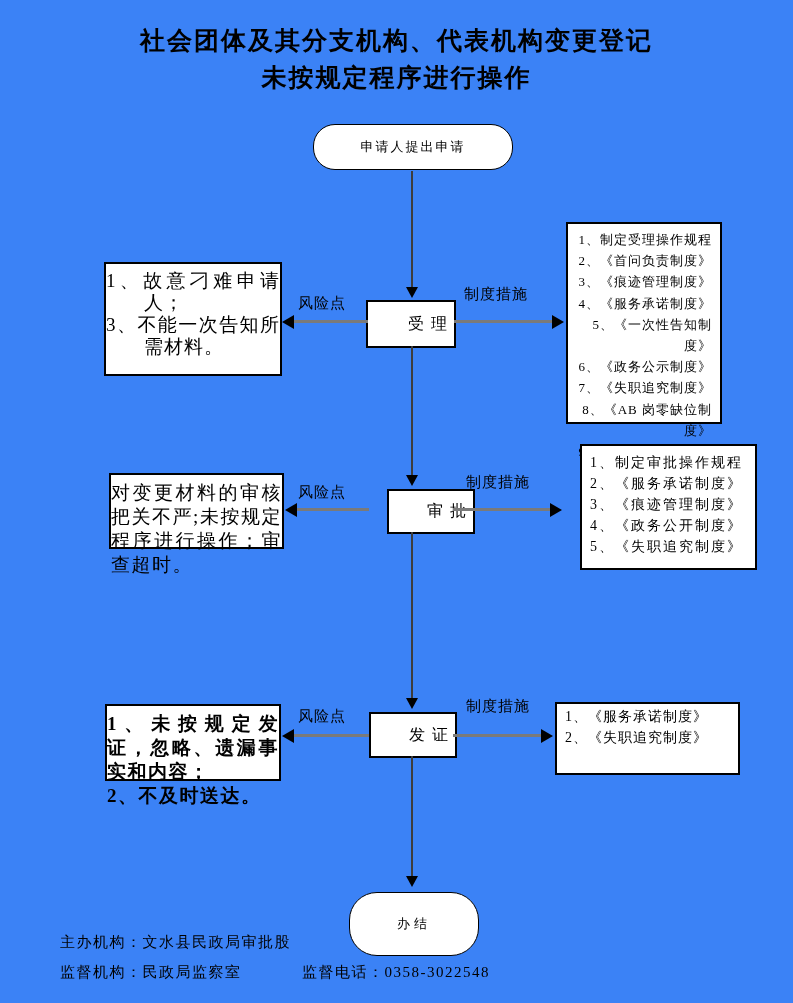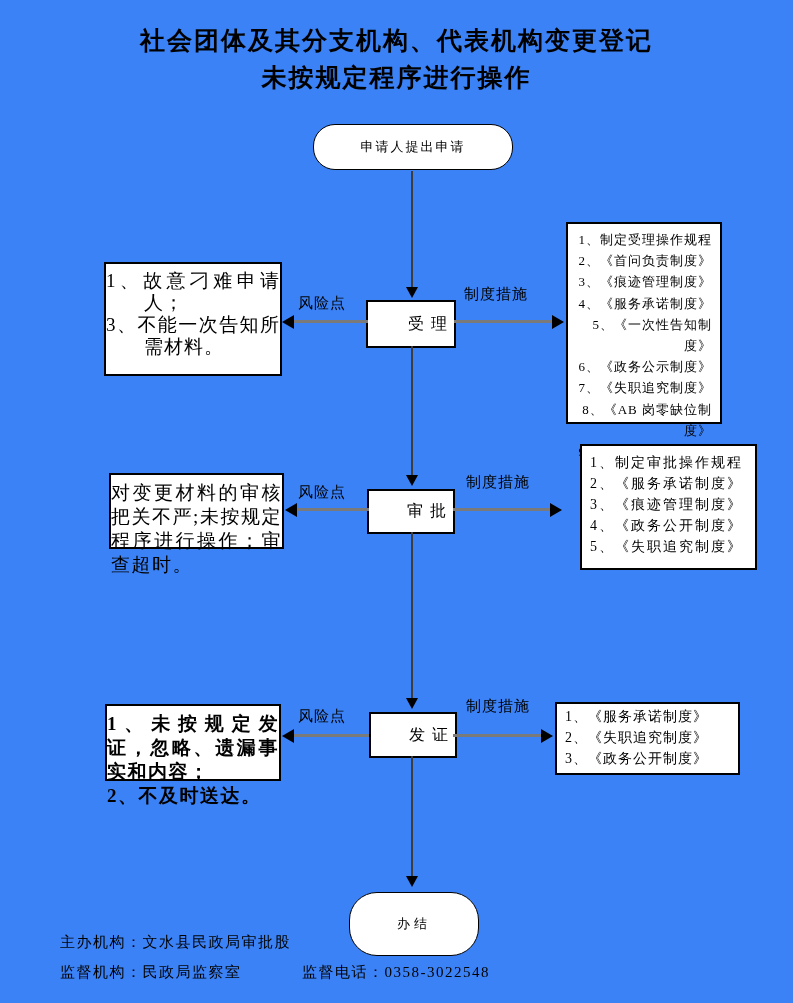--- a/index.html
+++ b/index.html
@@ -30,21 +30,21 @@
   #start-node{left:313px;top:124px;width:198px;height:44px;border-radius:22px;}
   #end-node{left:349px;top:892px;width:128px;height:62px;border-radius:28px;letter-spacing:4px;}
   .proc-box{
     position:absolute;
     border:2px solid #000;
     display:flex;align-items:center;justify-content:flex-end;
     font-size:16px;letter-spacing:7px;text-indent:7px;
     background:#fff;
   }
   #proc-accept{left:366px;top:300px;width:86px;height:44px;}
-  #proc-approve{left:367px;top:489px;width:84px;height:41px;font-family:Liberation Mono, monospace;}
+  #proc-approve{left:387px;top:489px;width:84px;height:41px;font-family:Liberation Mono, monospace;}
   #proc-issue{left:369px;top:712px;width:84px;height:42px;}
   .side-box{
     position:absolute;
     border:2px solid #000;
     background:#fff;
     box-sizing:border-box;
     font-size:19px;
     line-height:22px;
     padding:6px 0;
     text-align:justify;
@@ -176,21 +176,20 @@
   </div>
 
   <div class="side-box risk3">
     <div>1、未按规定发证，忽略、遗漏事实和内容；</div>
     <div>2、不及时送达。</div>
   </div>
 
   <div class="side-box meas3">
     <div>1、《服务承诺制度》</div>
     <div>2、《失职追究制度》</div>
-    <div>3、《政务公开制度》</div>
   </div>
 
   <div>
     <div class="vshaft" style="left:411px;top:756px;height:121px;"></div>
     <div class="vhead" style="left:406px;top:876px;"></div>
   </div>
 
   <div id="end-node" class="stadium">
     <span>办结</span>
   </div>

